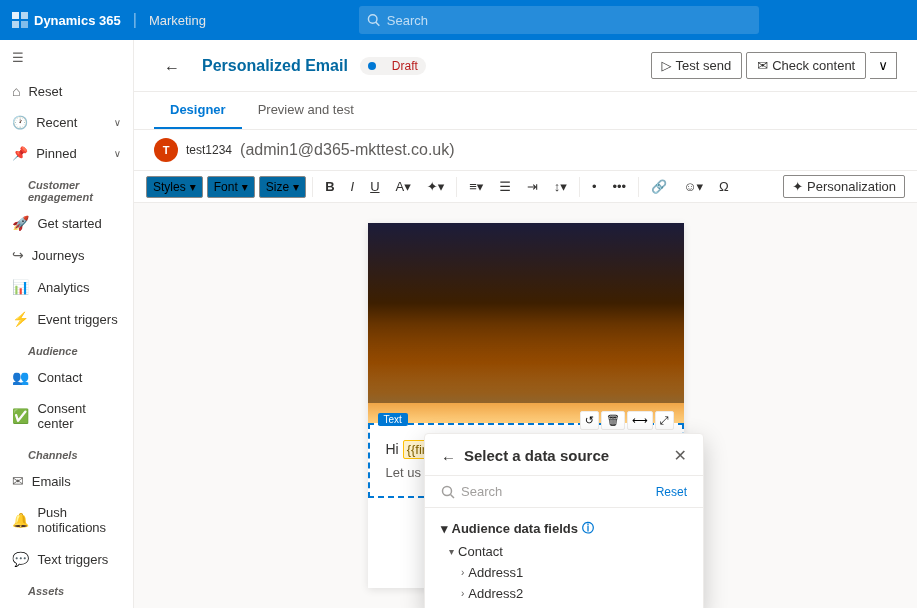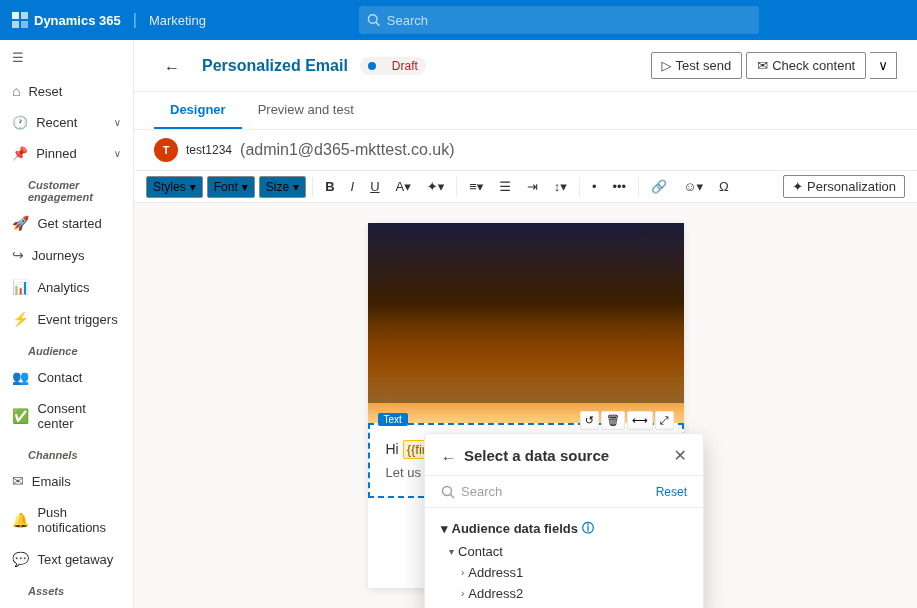--- a/index.html
+++ b/index.html
@@ -533,21 +533,21 @@
     <div class="sidebar-item">
       <span class="icon">✉</span>
       <span>Emails</span>
     </div>
     <div class="sidebar-item">
       <span class="icon">🔔</span>
       <span>Push notifications</span>
     </div>
     <div class="sidebar-item">
       <span class="icon">💬</span>
-      <span>Text getaway</span>
+      <span>Text triggers</span>
     </div>
 
     <div class="sidebar-section">Assets</div>
 
   </div>
 
   <div class="main">
 
     <div class="page-header">
       <button class="header-btn" style="border: none; background: transparent; font-size: 16px;">←</button>

